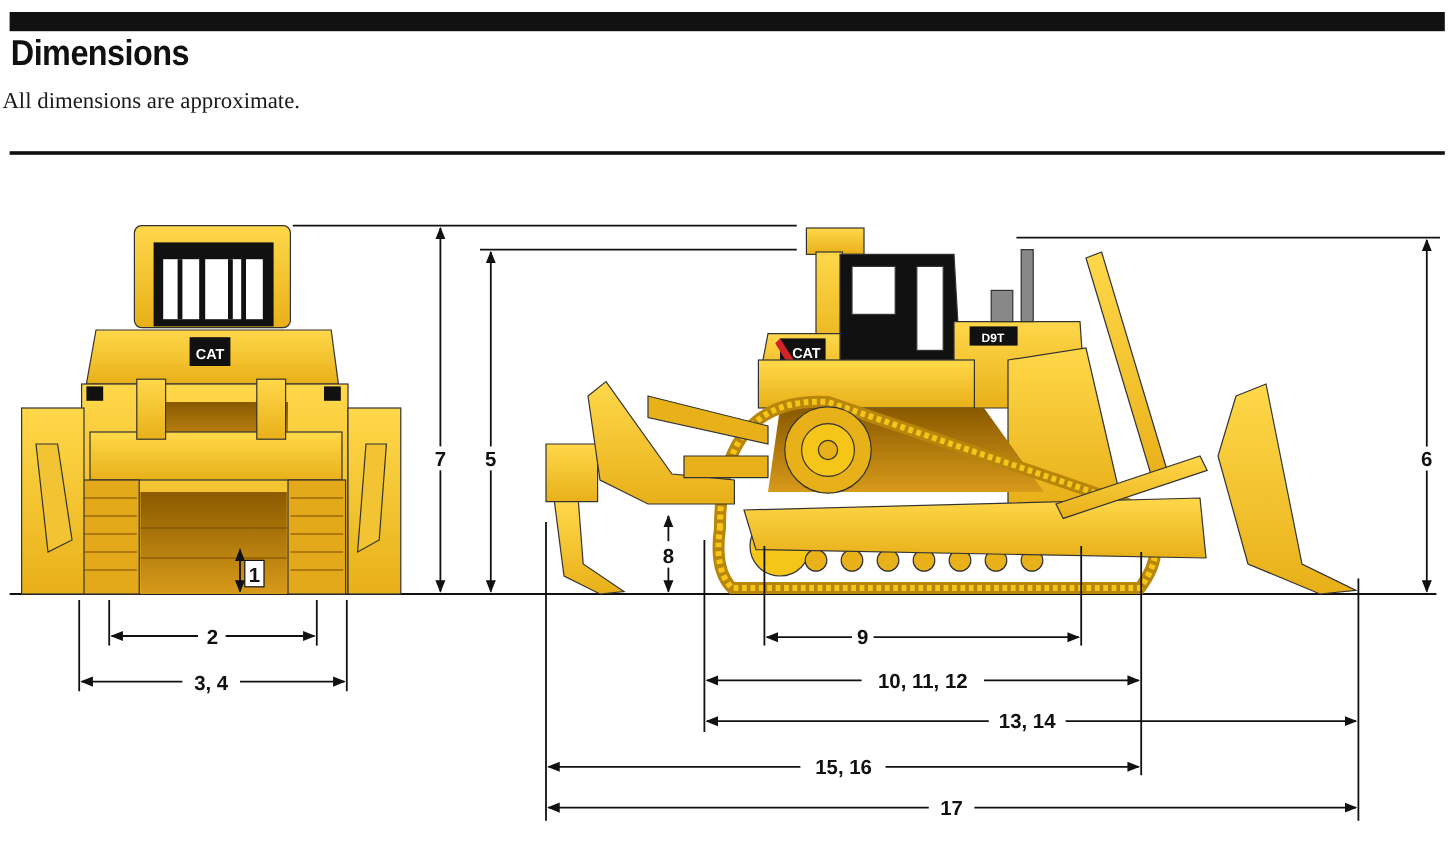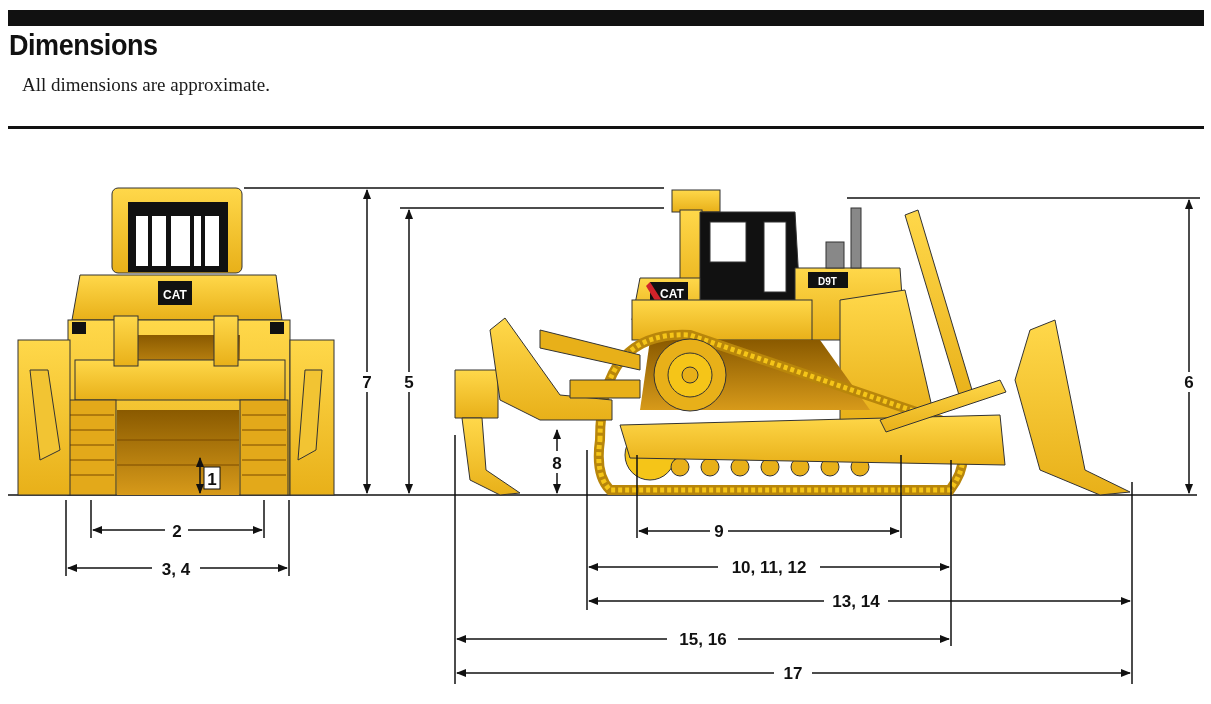--- a/index.html
+++ b/index.html
@@ -1,19 +1,19 @@
 <!DOCTYPE html>
 <html><head>
 <meta charset="utf-8">
 <style>
   html, body { margin: 0; padding: 0; background: #ffffff; }
   body { width: 1211px; height: 704px; position: relative; overflow: hidden; font-family: "Liberation Sans", sans-serif; }
   .top-bar { position: absolute; left: 8px; top: 10px; width: 1196px; height: 16px; background: #111111; }
   .title { position: absolute; left: 9px; top: 28px; font-family: "Liberation Sans", sans-serif; font-weight: bold; font-size: 30px; letter-spacing: -0.5px; color: #111; transform: scaleX(0.9); transform-origin: left top; }
-  .subtitle { position: absolute; left: 22px; top: 74px; font-family: "Liberation Serif", serif; font-size: 19px; color: #1a1a1a; }
+  .subtitle { position: absolute; left: 2px; top: 74px; font-family: "Liberation Serif", serif; font-size: 19px; color: #1a1a1a; }
   .rule { position: absolute; left: 8px; top: 126px; width: 1196px; height: 3px; background: #111; }
   svg.drawing { position: absolute; left: 0; top: 0; }
   .dim-label { font-family: "Liberation Sans", sans-serif; font-weight: bold; font-size: 17px; fill: #111; }
 </style>
 </head>
 <body>
 
 <div class="top-bar"></div>
 <div class="title">Dimensions</div>
 <div class="subtitle">All dimensions are approximate.</div>

